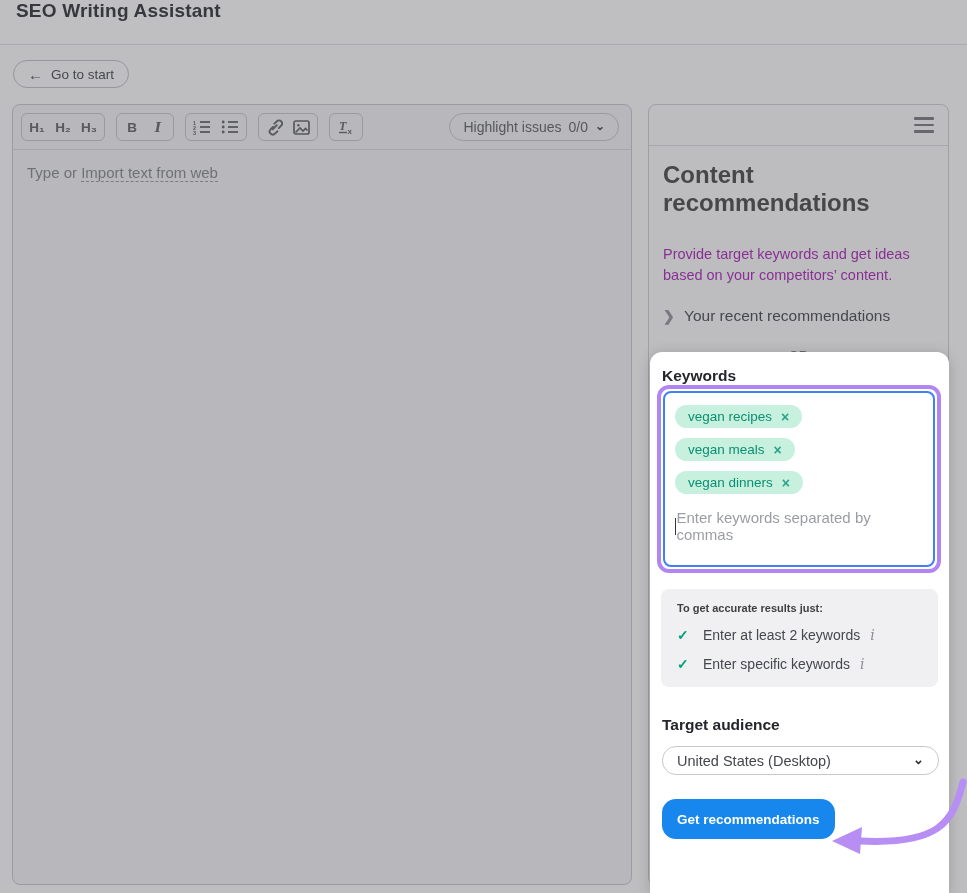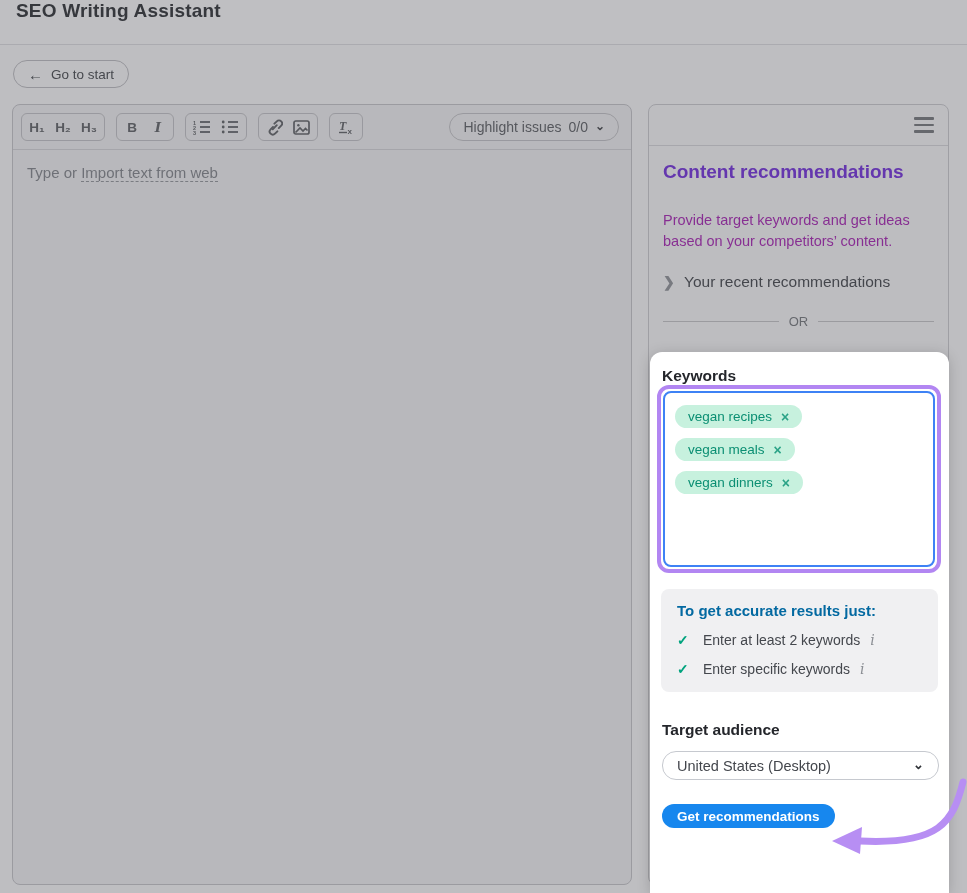--- a/index.html
+++ b/index.html
@@ -25,21 +25,21 @@
   .hl-pill .chev { font-size:12px; color:#3a3d42; font-weight:bold; transform:translateY(-1px); }
   .editor-body { padding:14px 14px; font-size:15px; color:#7c7f86; }
   .import-link { color:#7c7f86; text-decoration:none; border-bottom:1.5px dashed #8d9096; cursor:pointer; }
 
   
   .reco-panel { position:absolute; left:648px; top:104px; width:301px; height:781px; background:#f3f3f5; border:1px solid #c6c6ca; border-radius:8px; }
   .reco-header { height:41px; display:flex; align-items:center; justify-content:flex-end; padding:0 14px; border-bottom:1px solid #d2d2d6; }
   .hamburger { width:20px; display:flex; flex-direction:column; gap:4px; cursor:pointer; }
   .hamburger span { display:block; height:2.5px; background:#6f7277; border-radius:1px; }
   .reco-body { padding:13px 14px; }
-  .reco-title { font-size:19px; font-weight:bold; color:#6d28d9; margin-top:2px; }
+  .reco-title { font-size:24px; font-weight:bold; color:#404040; margin-top:2px; }
   .reco-desc { margin-top:27px; font-size:14.5px; line-height:20.5px; color:#a21caf; }
   .acc-row { display:flex; align-items:center; gap:9px; margin-top:22px; cursor:pointer; }
   .acc-chev { color:#8a8d93; font-size:14px; font-weight:bold; width:12px; }
   .acc-label { font-size:15.5px; color:#3c3f45; }
   .or-row { display:flex; align-items:center; gap:10px; margin-top:23px; color:#6f7277; font-size:13px; }
   .or-row .line { flex:1; height:1px; background:#bfbfc3; }
 
   
   .dim-overlay { position:absolute; inset:0; background:rgba(84,84,92,0.34); z-index:5; pointer-events:none; }
 
@@ -49,30 +49,30 @@
   .kw-annotation { margin-top:0; margin-left:-5px; width:284px; border:4px solid #b286f2; border-radius:12px; padding:2px; }
   .kw-input { border:2px solid #3e82f5; border-radius:8px; background:#fff; min-height:176px; padding:12px 10px 8px; display:flex; flex-direction:column; cursor:text; }
   .tag { display:inline-flex; align-items:center; gap:9px; align-self:flex-start; background:#c7f1de; color:#0b8f73; font-size:13.5px; padding:4px 13px; border-radius:14px; margin-bottom:10px; }
   .tag .x { color:#2ba387; font-size:14px; font-weight:bold; cursor:pointer; line-height:1; }
   .kw-ph-row { display:flex; align-items:center; margin-top:5px; }
   .caret { width:1.5px; height:17px; background:#33363b; display:inline-block; }
   .kw-ph { font-size:15px; color:#9a9da4; }
   .kw-count { margin-top:auto; text-align:right; font-size:13.5px; color:#7e818a; padding-right:2px; }
 
   .tips-box { margin-top:16px; margin-left:-1px; width:277px; background:#f0f0f2; border-radius:8px; padding:13px 16px 15px; }
-  .tips-title { font-size:15px; font-weight:bold; color:#0369a1; }
+  .tips-title { font-size:11px; font-weight:bold; color:#404040; }
   .tip-row { display:flex; align-items:center; margin-top:13px; font-size:14px; color:#44474d; }
   .tip-check { color:#00a37e; font-weight:bold; font-size:14px; width:26px; }
   .tip-info { margin-left:10px; font-family:"DejaVu Serif", serif; font-style:italic; color:#8b8e94; font-size:14px; }
 
   .ta-h { margin-top:29px; }
   .ta-select { margin-top:12px; width:277px; height:29px; border:1px solid #c6c9cf; border-radius:14px; background:#fff; display:flex; align-items:center; padding:0 14px; font-size:14.5px; color:#43464c; cursor:pointer; }
   .ta-select .chev { margin-left:auto; font-weight:bold; color:#2f3237; font-size:13px; transform:translateY(-1px); }
 
-  .submit-btn { margin-top:24px; height:24px; padding:0 15px; border:none; border-radius:14px; background:#1787ee; color:#fff; font-size:13.5px; font-weight:bold; cursor:pointer; }
+  .submit-btn { margin-top:24px; height:40px; padding:0 15px; border:none; border-radius:14px; background:#1787ee; color:#fff; font-size:13.5px; font-weight:bold; cursor:pointer; }
 
   .anno-arrow { position:absolute; left:820px; top:760px; z-index:12; pointer-events:none; }
 </style>
 </head>
 <body>
 
 <div class="app-header">
   <div class="app-title">SEO Writing Assistant</div>
 </div>
 
@@ -197,20 +197,24 @@
       <div><span class="tag">
             <span>vegan recipes</span>
             <span class="x">×</span>
           </span><br><span class="tag">
             <span>vegan meals</span>
             <span class="x">×</span>
           </span><br><span class="tag">
             <span>vegan dinners</span>
             <span class="x">×</span>
           </span><br></div>
+      <div class="kw-ph-row">
+        <span class="caret"></span>
+        <span class="kw-ph">Enter keywords separated by commas</span>
+      </div>
     </div>
   </div>
 
   <div class="tips-box">
     <div class="tips-title">To get accurate results just:</div>
     <div class="tip-row">
       <span class="tip-check">✓</span>
       <span>Enter at least 2 keywords</span>
       <span class="tip-info">i</span>
     </div>

